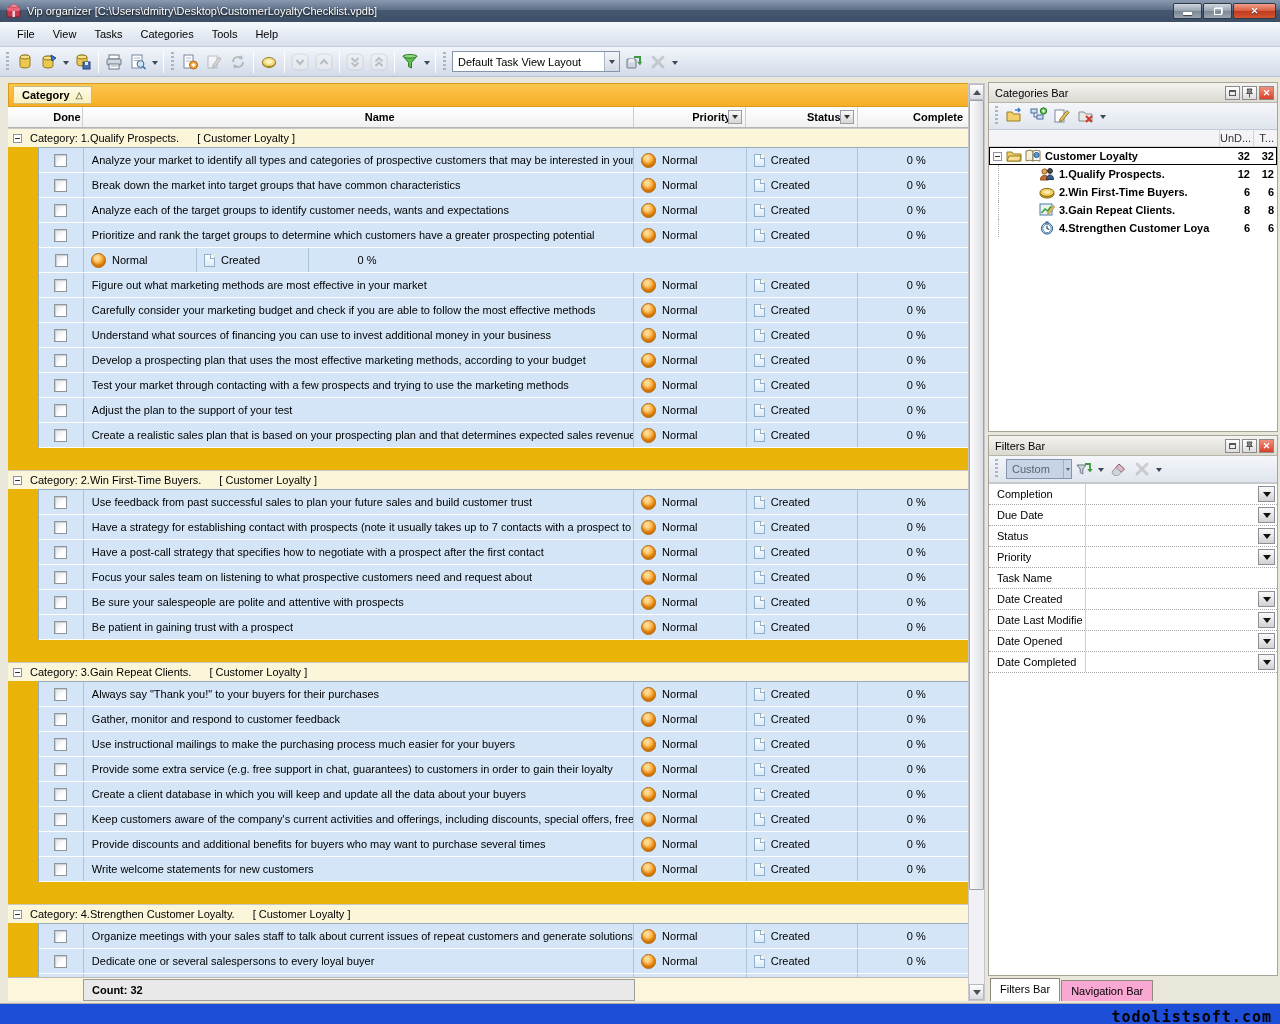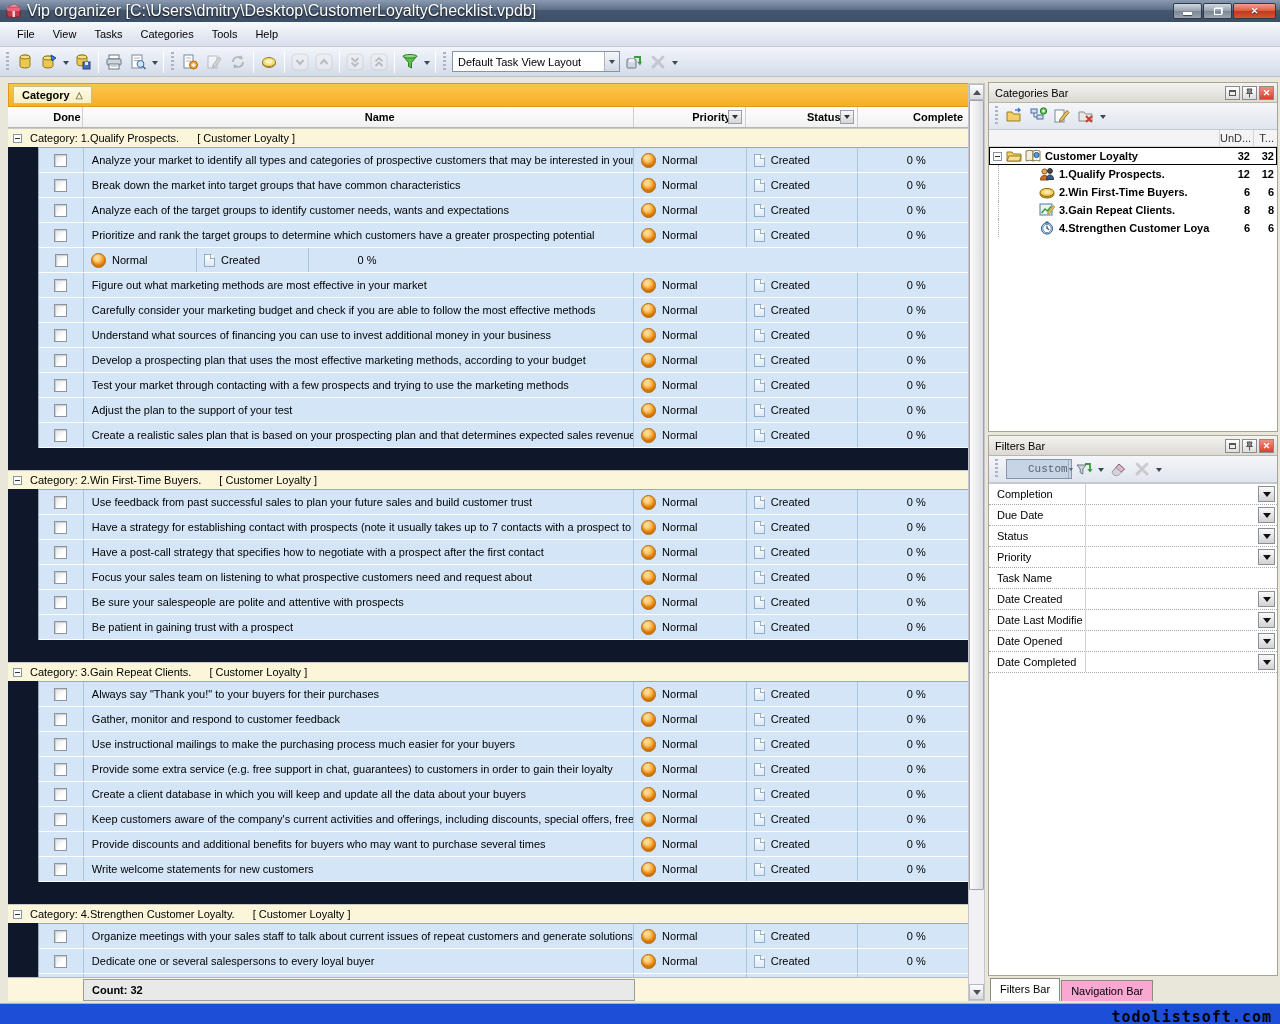--- a/index.html
+++ b/index.html
@@ -2,21 +2,21 @@
 <html><head>
 <meta charset="utf-8">
 <style>
   * { margin:0; padding:0; box-sizing:border-box; }
   html,body { width:1280px; height:1024px; overflow:hidden; }
   body { font-family:"Liberation Sans", sans-serif; font-size:11px; color:#000; background:#e9e6da; }
 
   
   .titlebar { height:22px; background:linear-gradient(#8b9ab0, #5d7089 45%, #45586f 46%, #3d4f66); display:flex; align-items:center; padding:0 4px; }
   .app-icon { width:16px; height:16px; margin:0 5px 0 2px; flex:0 0 auto; }
-  .title-text { color:#fff; font-size:16px; text-shadow:0 1px 2px #000; flex:1 1 auto; white-space:nowrap; overflow:hidden; }
+  .title-text { color:#fff; font-size:11px; text-shadow:0 1px 2px #000; flex:1 1 auto; white-space:nowrap; overflow:hidden; }
   .win-btns { display:flex; gap:1px; }
   .win-btn { width:29px; height:16px; border:1px solid #2e3a48; border-radius:2px; background:linear-gradient(#cfd6de,#96a1ad 50%,#7b8794 51%,#9aa5b1); display:flex; align-items:center; justify-content:center; color:#fff; font-size:9px; font-weight:bold; text-shadow:0 1px 1px #333; }
   .win-btn.close { background:linear-gradient(#f2a08c,#d95b3f 50%,#bf3a1e 51%,#d4542f); width:43px; }
   .minimize-glyph { width:9px; height:3px; background:#fff; box-shadow:0 1px 1px #444; margin-top:5px; }
   .restore-glyph { width:8px; height:7px; border:1px solid #fff; box-shadow:1px -1px 0 #dfe6ee; }
 
   .menubar { height:25px; background:linear-gradient(#f7f9fc,#e3e9f2 60%,#d9e0ec); border-bottom:1px solid #c3cad6; display:flex; align-items:center; padding-left:8px; }
   .menu-item { padding:4px 9px; cursor:default; }
 
   .toolbar { height:30px; background:linear-gradient(#f2f5fa,#dde4ef 70%,#d2dae8); border-bottom:1px solid #b9c2d2; display:flex; align-items:center; padding-left:2px; }
@@ -41,21 +41,21 @@
   .category-chip { background:linear-gradient(#fefbe8,#f8eec0); border:1px solid #cdbd7e; padding:2px 8px; font-weight:bold; display:flex; align-items:center; gap:6px; }
   .sort-tri { font-size:9px; color:#7a7a52; }
 
   
   .grid-header { height:21px; background:linear-gradient(#ffffff,#f1f1f1); border-bottom:1px solid #b5b5b5; display:flex; font-weight:bold; }
   .gh-cell { display:flex; align-items:center; justify-content:center; border-right:1px solid #cfcfcf; position:relative;padding-left:44px; }
   .gh-done{width:75px;} .gh-name{width:552px;} .gh-priority{width:113px;} .gh-status{width:112px;} .gh-complete{width:116px; border-right:none;}
   .filter-btn { position:absolute; right:3px; top:3px; width:14px; height:14px; background:linear-gradient(#f8f8f8,#d6d6d6); border:1px solid #979ea8; display:flex; align-items:center; justify-content:center; }
   .filter-btn .caret-down { border-top-color:#333; }
 
-  .rows-viewport { height:849px; background:#0f172a; overflow:hidden; }
+  .rows-viewport { height:849px; background:#eab308; overflow:hidden; }
   .group { margin-bottom:22px; }
   .group-header { height:19px; background:#fbf6da; border-top:1px solid #c9c9c9; display:flex; align-items:center; padding-left:5px; gap:8px; }
   .expand-box { width:9px; height:9px; border:1px solid #8a95a3; background:#fff; position:relative; flex:0 0 auto; }
   .expand-box::after { content:""; position:absolute; left:1px; right:1px; top:3px; height:1px; background:#333; }
   .group-label { white-space:nowrap; }
   .group-ref { margin-left:10px; white-space:nowrap; }
 
   .rows { margin-left:30px; border-left:1px solid #98aabd; border-top:1px solid #98aabd; }
   .task-row { height:25px; display:flex; background:#d3e5f7; border-bottom:1px solid #fff; }
   .cell { border-right:1px solid #a9c4dd; display:flex; align-items:center; }
@@ -91,21 +91,21 @@
   .tree-header { height:17px; background:#f4f3f6; border-bottom:1px solid #d4d4d8; display:flex; justify-content:flex-end; color:#333; }
   .th-col { border-left:1px solid #d4d4d8; padding:2px 3px 0 0; text-align:right; }
   .th-und { width:34px; } .th-tot { width:24px; }
   .tree { flex:1; overflow:hidden; }
   .tree-row { height:18px; display:flex; align-items:center; font-weight:bold; position:relative; }
   .tree-row .t-label { flex:1; white-space:nowrap; overflow:hidden; padding-left:4px; }
   .t-und { width:34px; text-align:right; padding-right:3px; } .t-tot { width:24px; text-align:right; padding-right:3px; }
   .tree-icon { width:16px; height:14px; flex:0 0 auto; margin-left:3px; }
 
   .filters-pane { height:541px; margin-top:3px; }
-  .custom-combo { width:66px; height:20px; background:#c7d4e6; border:1px solid #8694ab; color:#5a6470; display:flex; align-items:center; padding-left:21px; margin-left:4px;font-family:Liberation Mono, monospace; }
+  .custom-combo { width:66px; height:20px; background:#c7d4e6; border:1px solid #8694ab; color:#5a6470; display:flex; align-items:center; padding-left:5px; margin-left:4px; }
   .combo-mini-arrow { width:8px; height:18px; border-left:1px solid #9fb0c6; margin-left:auto; display:flex; align-items:center; justify-content:center; }
   .filter-rows { border-top:1px solid #c9c9c9; }
   .filter-row { height:21px; display:flex; align-items:center; border-bottom:1px dotted #a8a8a8; }
   .fr-label { width:96px; padding-left:8px; white-space:nowrap; overflow:hidden; }
   .fr-value { flex:1; border-left:1px solid #d0d0d0; height:100%; }
   .fr-drop { width:17px; height:16px; margin-right:2px; background:linear-gradient(#fafafa,#d2d2d2); border:1px solid #8a9098; display:flex; align-items:center; justify-content:center; }
   .fr-drop .caret-down { border-top-color:#111; border-left-width:4px; border-right-width:4px; border-top-width:5px; }
 
   .pane-tabs { height:23px; display:flex; align-items:flex-end; padding-left:2px; margin-top:2px; }
   .tab { height:21px; padding:4px 9px 0; border:1px solid #8f8a80; border-bottom:none; margin-right:1px; background:#f9a8d4; }

